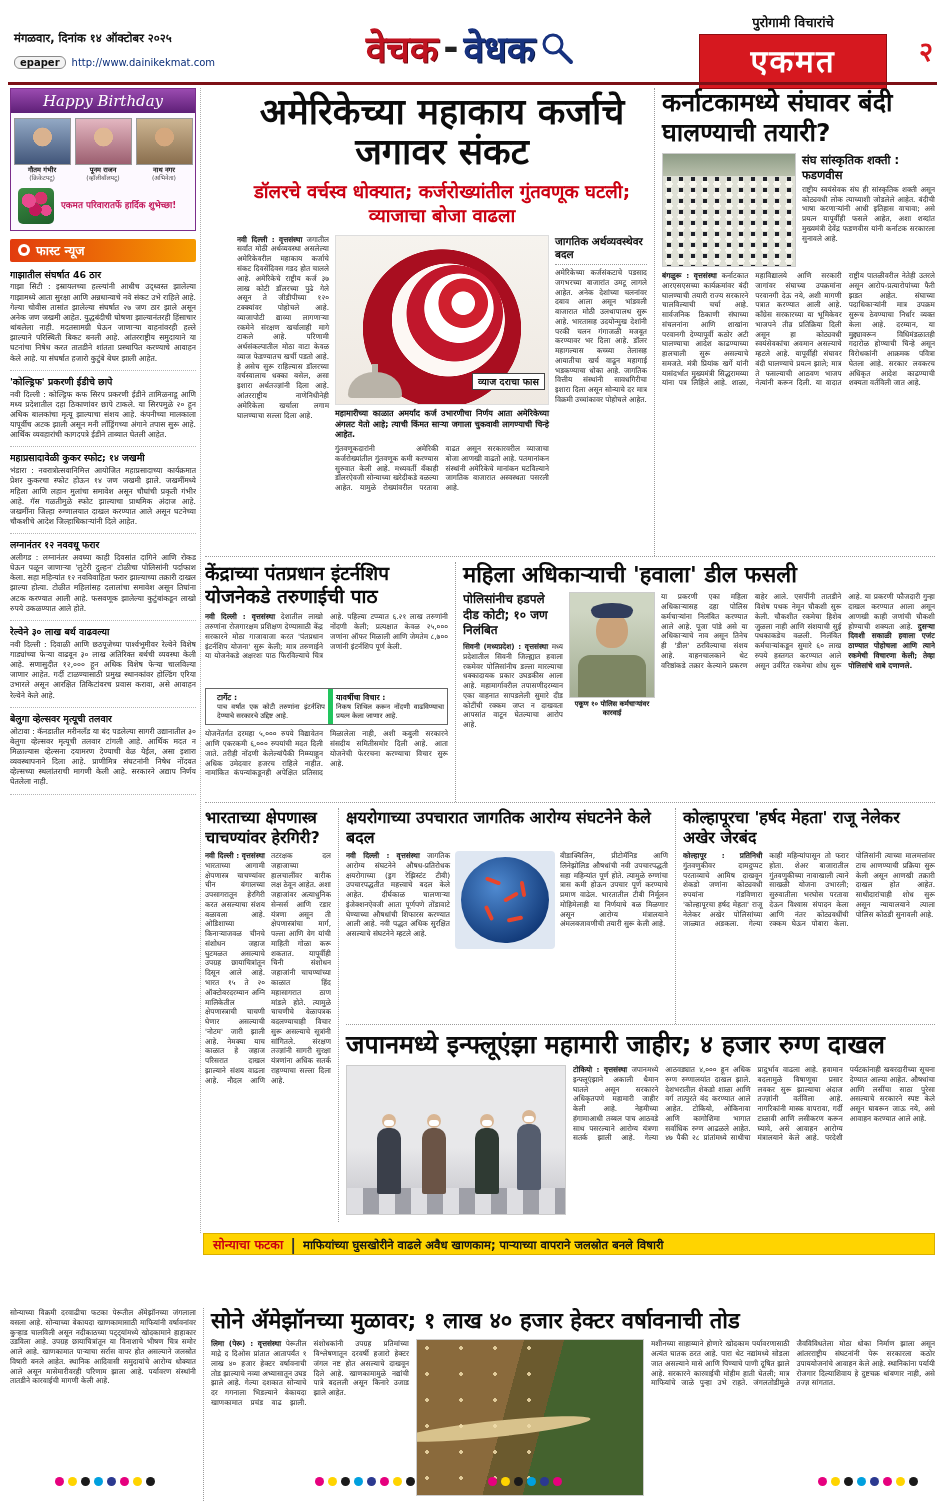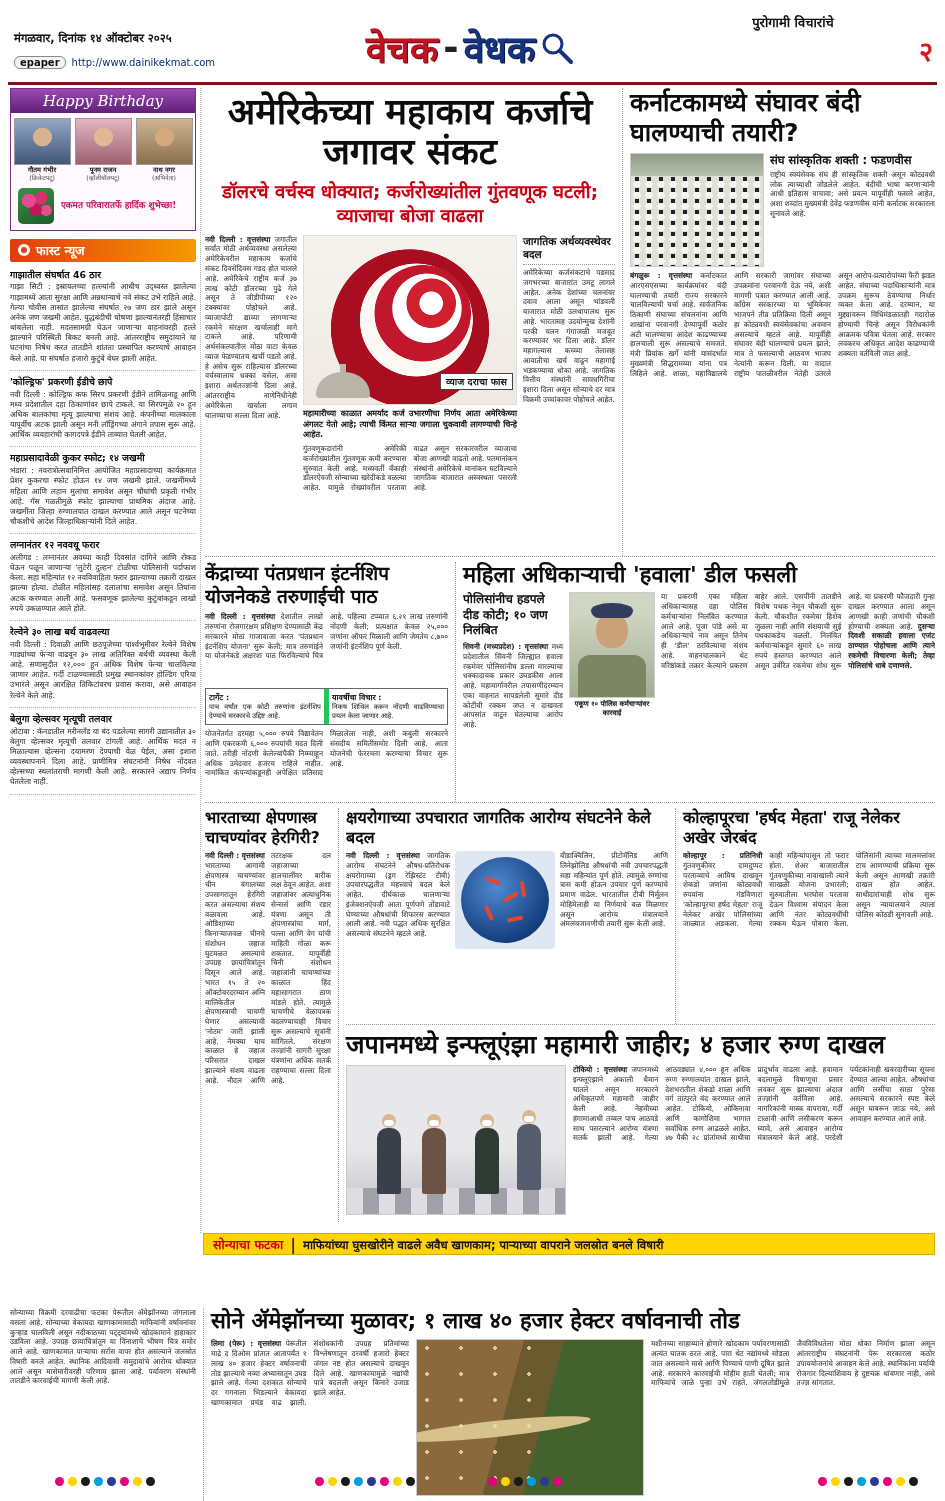--- a/index.html
+++ b/index.html
@@ -55,21 +55,21 @@
   .fn-head{display:flex;align-items:center;gap:6px;background:linear-gradient(90deg,#e23b0e,#f59a00);
            color:#fff;font-weight:bold;font-size:12.5px;padding:3px 8px;margin:8px 0 2px;border-radius:2px;}
   .fn-badge{width:12px;height:12px;border-radius:50%;background:#fff;position:relative;flex:none;}
   .fn-badge::after{content:"";position:absolute;inset:3px;border-radius:50%;background:#e23b0e;}
   .fn-item{padding:5px 0 6px;border-bottom:1px dotted #b5b5b5;}
   .fn-item h3{font-size:9.4px;margin-bottom:2px;line-height:1.25;}
   .fn-item .small{font-size:7.6px;}
 
   
   .main{position:absolute;left:205px;top:88px;width:730px;}
-  .row-top{display:flex;height:468px;overflow:hidden;}
+  .row-top{display:flex;height:468px;overflow:hidden;margin-left:32px;}
   .usdebt{width:410px;display:flex;flex-direction:column;}
   .h-main{font-size:36px;line-height:1.12;text-align:center;padding-top:4px;}
   .h-sub{font-size:18.5px;color:#cc0011;text-align:center;font-weight:bold;line-height:1.3;margin:7px 2px 4px;}
   .us-content{display:flex;gap:6px;margin-top:3px;flex:1;overflow:hidden;}
   .us-c1{width:92px;}
   .us-mid{width:214px;}
   .us-img{height:168px;position:relative;border:1px solid #ddd;
     background:radial-gradient(circle at 60% 40%,#fff 0 7%,rgba(0,0,0,0) 7.5%),
       radial-gradient(circle at 60% 40%,#d0202e 0 15%,rgba(0,0,0,0) 15.5%),
       radial-gradient(circle at 58% 43%,#fff 0 22%,rgba(0,0,0,0) 22.5%),
@@ -97,21 +97,21 @@
   .kar-img::before{content:"";position:absolute;top:0;left:0;right:0;height:20%;
     background:linear-gradient(180deg,#8e9c86,#b9c0ac);}
   .kar-sub{flex:1;}
   .kar-sub-head{font-size:11.5px;font-weight:bold;line-height:1.3;margin-bottom:2px;}
   .kar-body{height:272px;overflow:hidden;margin-top:2px;}
 
   .row-mid{display:flex;height:246px;border-top:1px dotted #9a9a9a;padding-top:5px;box-sizing:border-box;overflow:hidden;}
   .internship{width:243px;}
   .h-int{font-size:19px;line-height:1.22;}
   .int-b1{height:72px;overflow:hidden;margin-top:4px;}
-  .int-box{border:1px solid #666;display:flex;margin:4px 0;}
+  .int-box{border:1px solid #666;display:flex;margin:4px 0;padding-left:8px;}
   .int-cell{flex:1;padding:3px;}
   .int-cell + .int-cell{border-left:5px solid #22c55e;}
   .int-lab{font-weight:bold;font-size:7.8px;margin-bottom:1px;}
   .int-txt{font-size:6.9px;line-height:1.3;text-align:justify;}
   .int-b2{height:92px;overflow:hidden;}
 
   .hawala{flex:1;margin-left:7px;padding-left:7px;border-left:1px dotted #9a9a9a;}
   .h-haw{font-size:22px;line-height:1.15;}
   .haw-row{display:flex;gap:6px;margin-top:5px;height:200px;overflow:hidden;}
   .haw-left{width:100px;flex:none;}
@@ -209,20 +209,21 @@
     <span class="logo-first">वेचक</span>
     <span class="logo-sep">-</span>
     <span class="logo-second">वेधक</span>
     <svg class="mag" width="34" height="34" viewBox="0 0 34 34">
       <circle cx="13" cy="13" r="9" fill="none" stroke="#17327f" stroke-width="3"></circle>
       <line x1="20" y1="20" x2="31" y2="31" stroke="#17327f" stroke-width="4" stroke-linecap="round"></line>
     </svg>
   </div>
   <div class="mast">
     <div class="mast-tag">पुरोगामी विचारांचे</div>
+    <div class="mast-brand">एकमत</div>
   </div>
   <div class="pageno">२</div>
   <div class="header-rule"></div>
   <div class="lc-div"></div>
 
   <aside class="left-col">
 
     <div class="bday">
       <div class="bday-head">Happy Birthday</div>
       <div class="bday-row">

